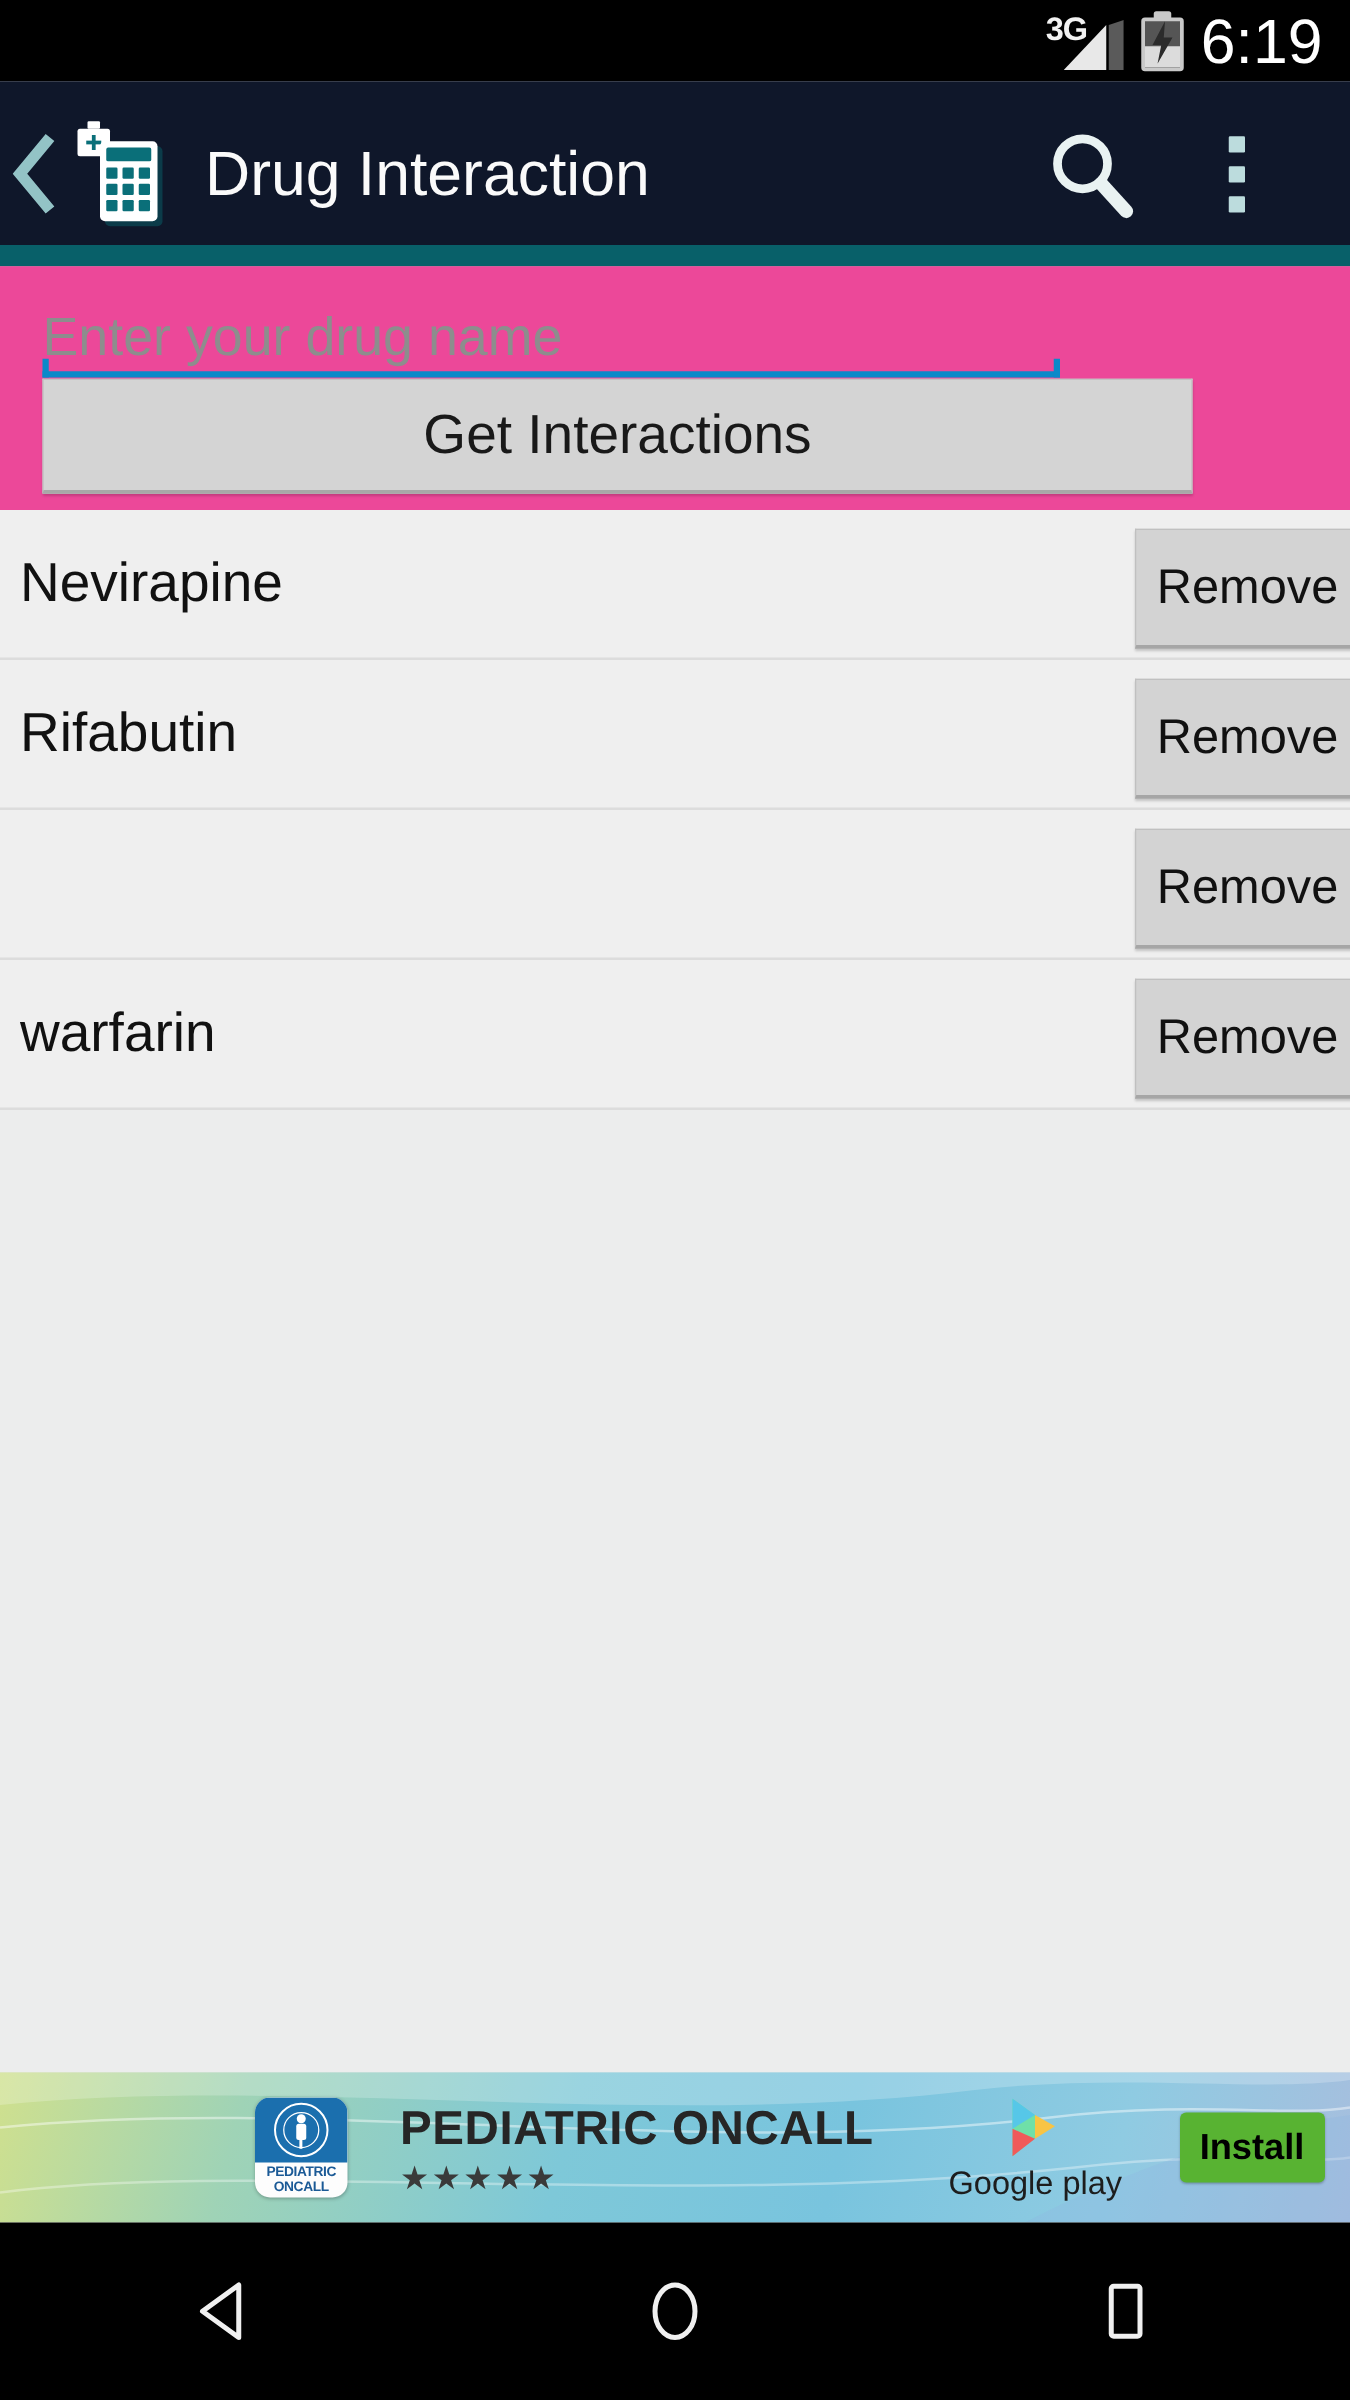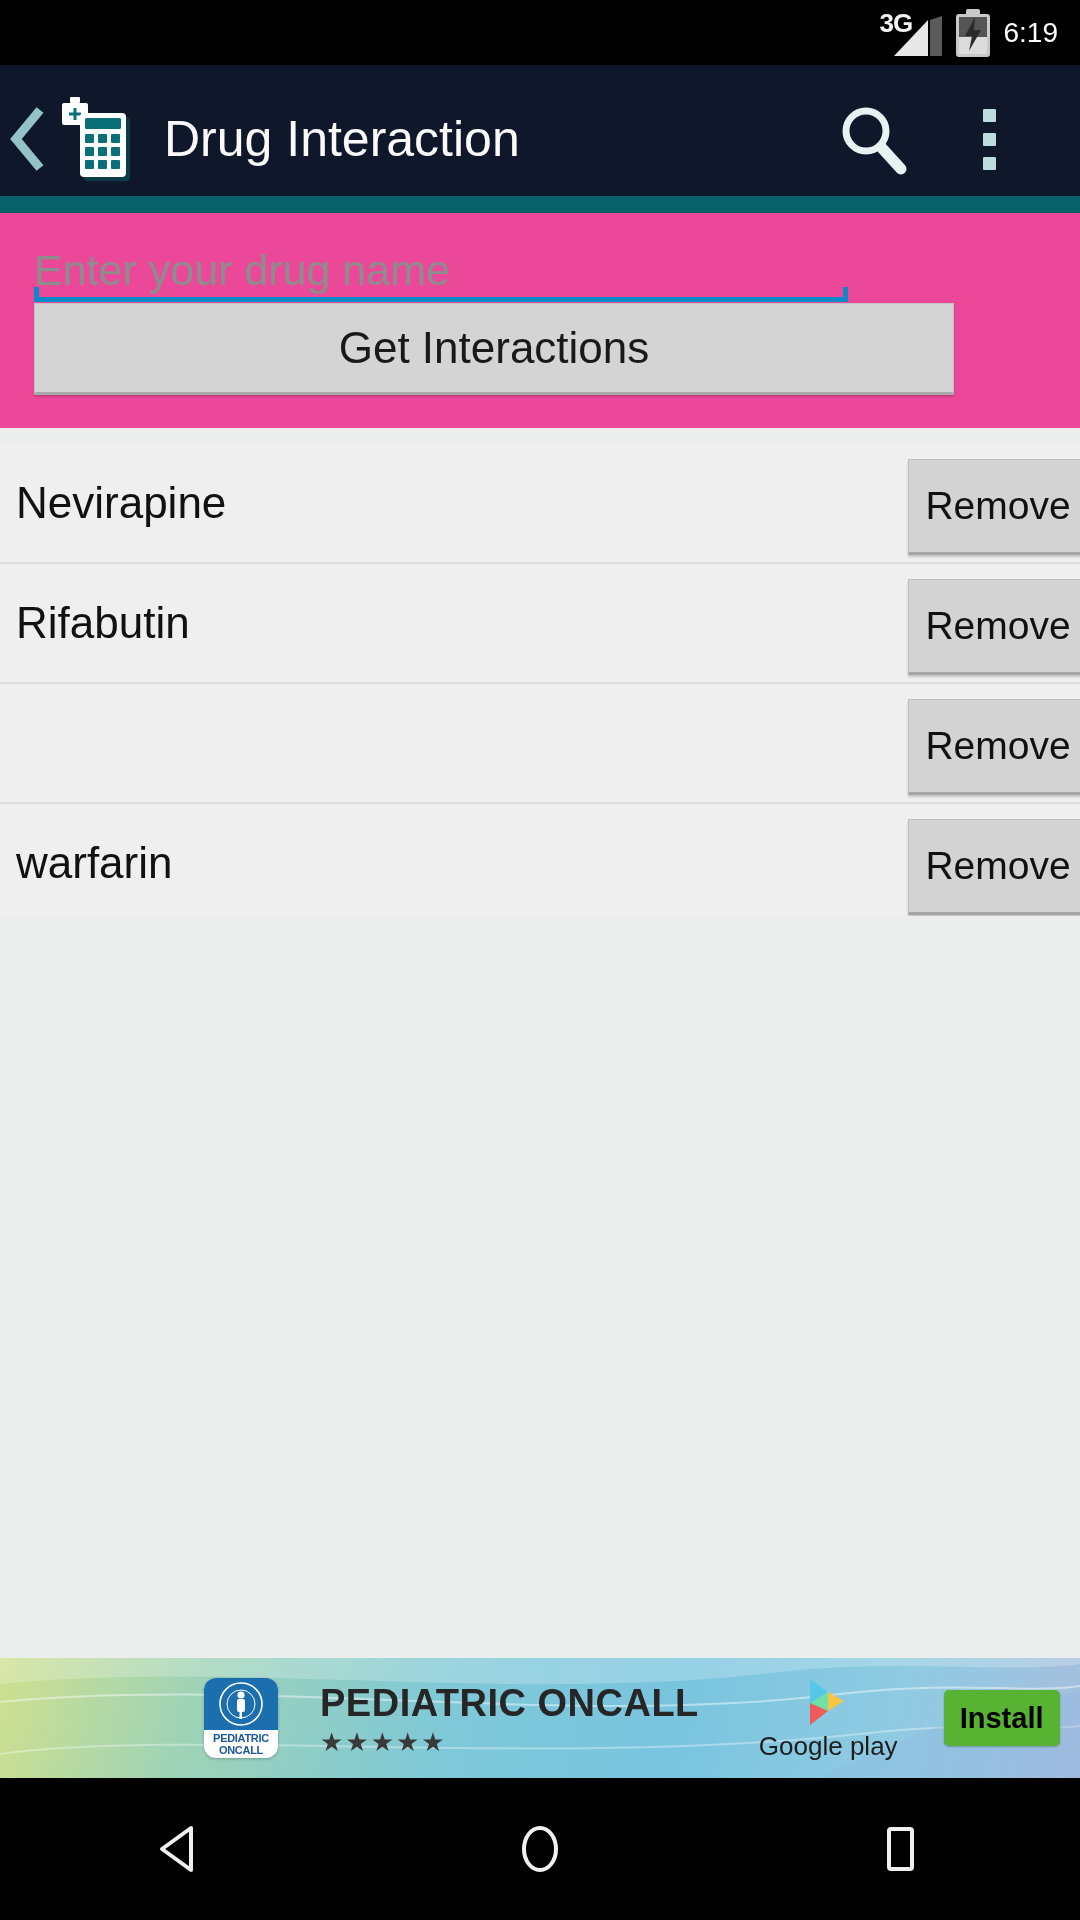--- a/index.html
+++ b/index.html
@@ -26,21 +26,21 @@
   .sig-tri { position:absolute; right:0; bottom:0; width:48px; height:40px; }
   .battery { position:relative; width:34px; height:48px; }
   .bat-body {
     position:absolute; top:5px; left:0; width:34px; height:43px;
     border:3px solid #c9c9c9; border-radius:3px; background:#555;
     overflow:hidden;
   }
   .bat-fill { position:absolute; bottom:0; left:0; width:100%; height:45%; background:#dcdcdc; }
   .bat-cap { position:absolute; top:0; left:10px; width:14px; height:6px; background:#c9c9c9; border-radius:2px 2px 0 0; }
   .bat-bolt { position:absolute; top:8px; left:7px; width:20px; height:34px; z-index:3; }
-  .clock { color:#fff; font-size:28px; font-weight:400; letter-spacing:0px; line-height:1; }
+  .clock { color:#fff; font-size:50px; font-weight:400; letter-spacing:0px; line-height:1; }
 
   
   .actionbar {
     position:absolute; top:65px; left:0; width:1080px; height:148px;
     background:#0f172a; display:flex; align-items:center;
   }
   .actionbar-shade {
     position:absolute; top:196px; left:0; width:1080px; height:17px;
     background:#086069;
   }
@@ -82,21 +82,21 @@
   .get-btn {
     position:absolute; left:34px; top:90px; width:920px; height:92px;
     background:#d4d4d4; border:1px solid #c2c2c2;
     border-bottom:3px solid #a8a8a8;
     font-family:"Liberation Sans", sans-serif;
     font-size:44px; color:#191919; cursor:pointer;
     box-shadow:0 2px 2px rgba(0,0,0,0.18);
   }
 
   
-  .druglist { position:absolute; top:444px; left:0; width:979px; }
+  .druglist { position:absolute; top:408px; left:0; width:979px; }
   .row {
     position:relative; width:1080px; height:120px;
     background:#efefef; border-bottom:2px solid #dcdcdc;
     display:flex; align-items:center;
   }
   .row-name {
     font-size:44px; color:#111; margin-left:16px;
     white-space:nowrap; letter-spacing:0px;
   }
   .remove-btn {

